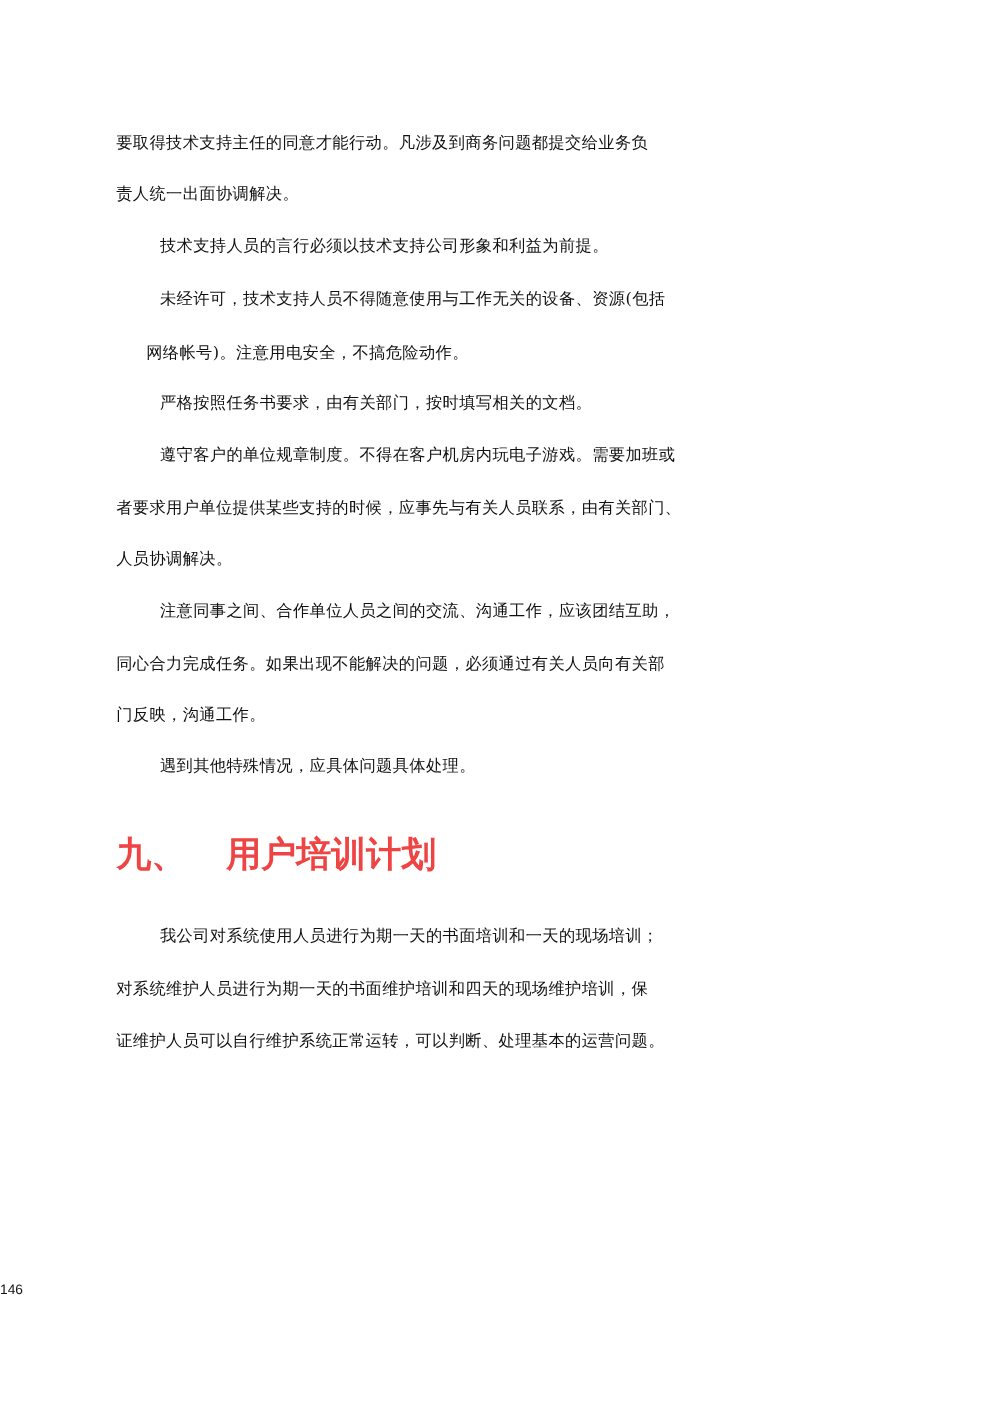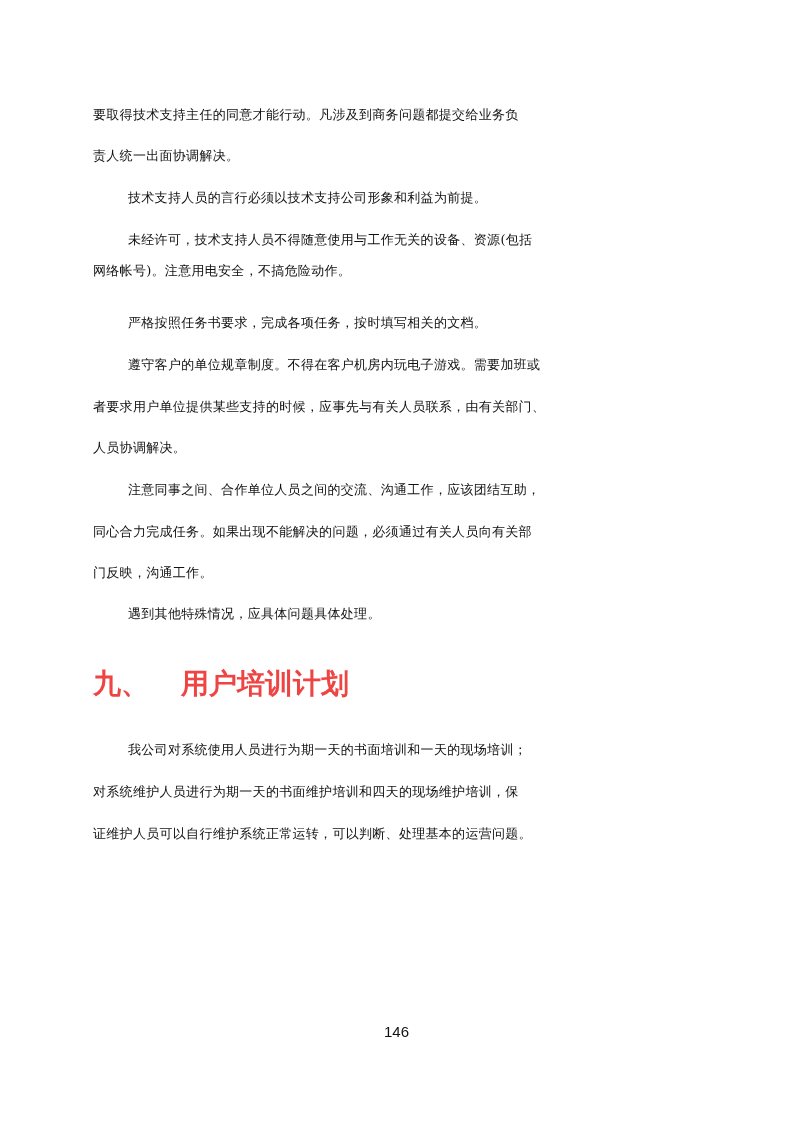--- a/index.html
+++ b/index.html
@@ -40,42 +40,42 @@
       font-weight: bold;
       white-space: nowrap;
       color: #ef4444;
     }
     .heading .num { display: inline-block; width: 88px; }
     .page-number {
       position: absolute;
       left: 0;
       width: 793px;
       top: 1025px;
-      text-align: center;
+      text-align: left;
       font-family: "Liberation Sans", "DejaVu Sans", sans-serif;
-      font-size: 15px;
+      font-size: 11px;
       line-height: 14px;
       color: #111111;
     }
   </style>
 </head>
 <body>
 
 <div class="page">
 
   <div>
     <div class="line" style="top:104px;">要取得技术支持主任的同意才能行动。凡涉及到商务问题都提交给业务负</div>
     <div class="line" style="top:145px;">责人统一出面协调解决。</div>
 
     <div class="line indent" style="top:187px;">技术支持人员的言行必须以技术支持公司形象和利益为前提。</div>
 
     <div class="line indent" style="top:229px;">未经许可，技术支持人员不得随意使用与工作无关的设备、资源(包括</div>
-    <div class="line" style="top:260px;">网络帐号)。注意用电安全，不搞危险动作。</div>
+    <div class="line" style="top:272px;margin-left:24px;">网络帐号)。注意用电安全，不搞危险动作。</div>
 
-    <div class="line indent" style="top:312px;">严格按照任务书要求，完成各项任务，按时填写相关的文档。</div>
+    <div class="line indent" style="top:312px;">严格按照任务书要求，由有关部门，按时填写相关的文档。</div>
 
     <div class="line indent" style="top:354px;">遵守客户的单位规章制度。不得在客户机房内玩电子游戏。需要加班或</div>
     <div class="line" style="top:396px;">者要求用户单位提供某些支持的时候，应事先与有关人员联系，由有关部门、</div>
     <div class="line" style="top:437px;">人员协调解决。</div>
 
     <div class="line indent" style="top:479px;">注意同事之间、合作单位人员之间的交流、沟通工作，应该团结互助，</div>
     <div class="line" style="top:521px;">同心合力完成任务。如果出现不能解决的问题，必须通过有关人员向有关部</div>
     <div class="line" style="top:562px;">门反映，沟通工作。</div>
 
     <div class="line indent" style="top:603px;">遇到其他特殊情况，应具体问题具体处理。</div>

